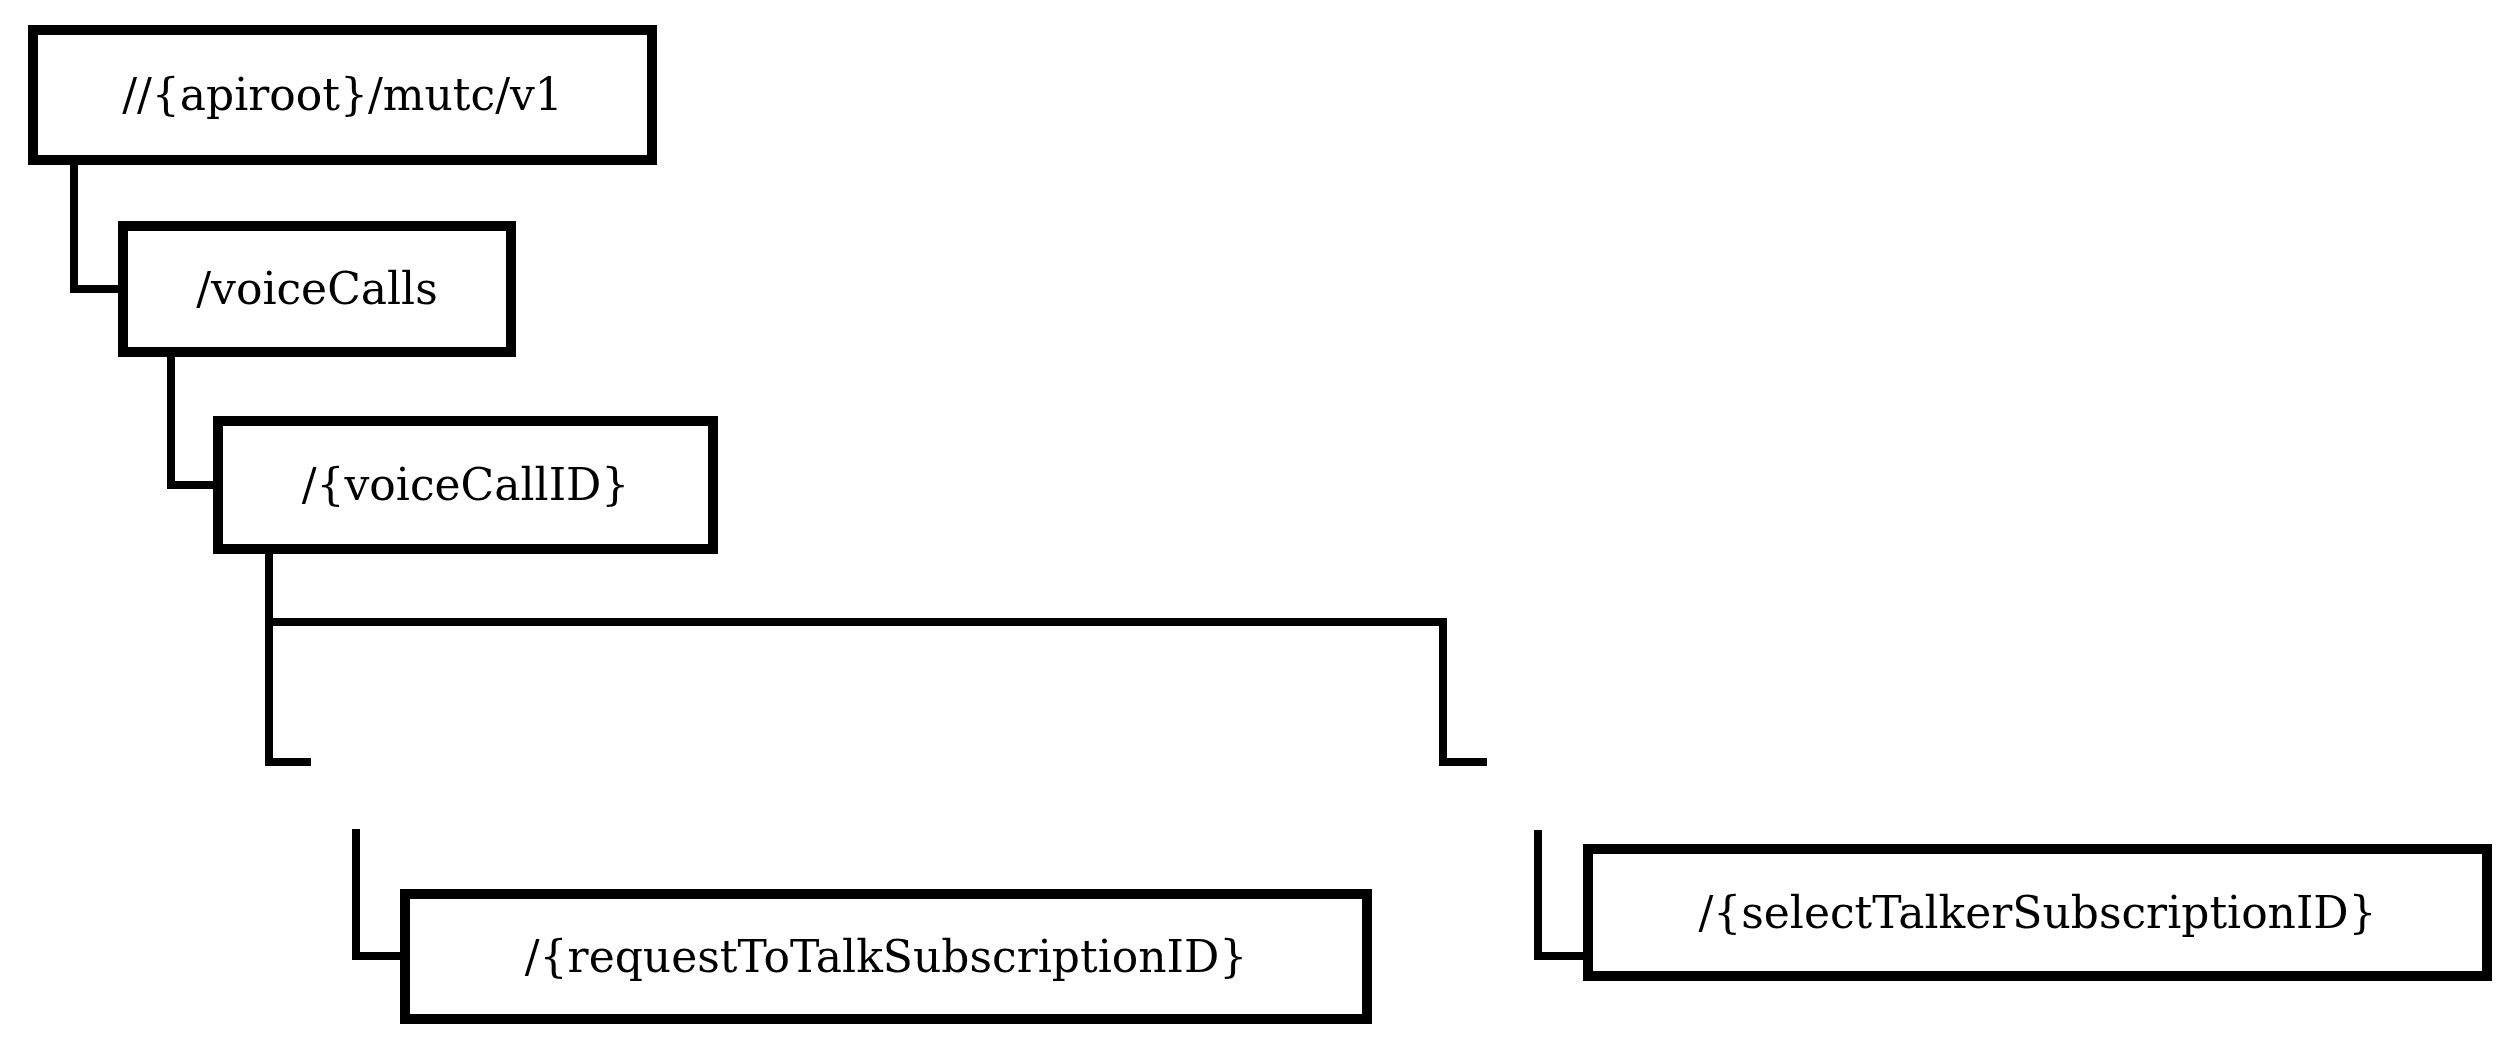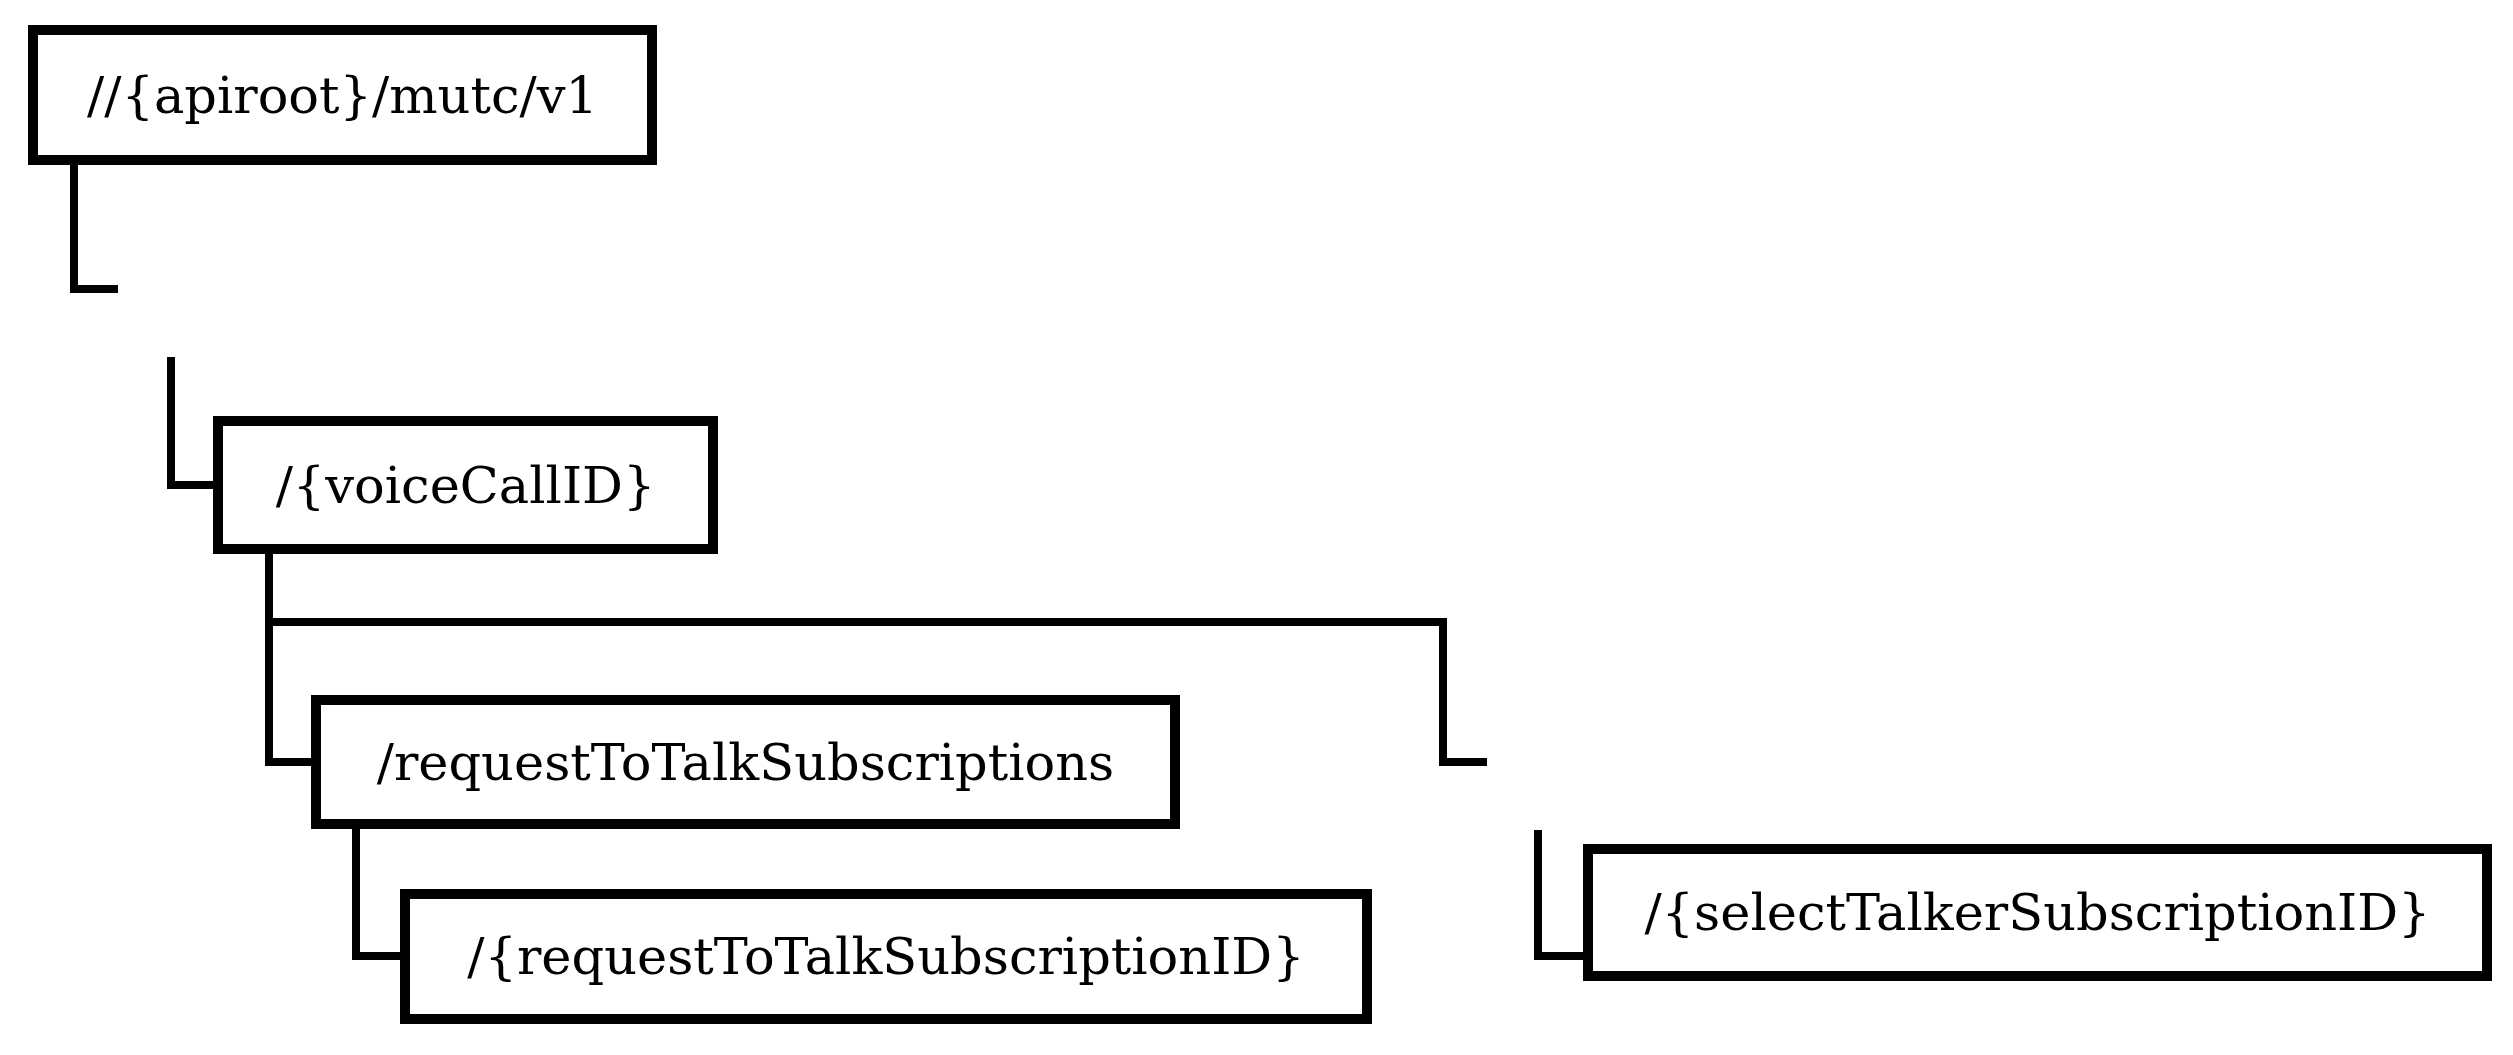--- a/index.html
+++ b/index.html
@@ -13,21 +13,21 @@
   }
   .node {
     position: absolute;
     box-sizing: border-box;
     background: #ffffff;
     border: 10px solid #000000;
     color: #000000;
     display: flex;
     align-items: center;
     justify-content: center;
-    font-size: 51px;
+    font-size: 44px;
     white-space: nowrap;
     line-height: 1;
   }
   .seg { position: absolute; background: #000000; }
 
   
   .n-root        { left:   28px; top:  25px; width: 629px; height: 140px; }
   .n-voicecalls  { left:  118px; top: 221px; width: 398px; height: 136px; }
   .n-voicecallid { left:  213px; top: 416px; width: 505px; height: 138px; }
   .n-reqsubs     { left:  311px; top: 695px; width: 869px; height: 134px; }
@@ -71,28 +71,28 @@
   <div class="seg s5a"></div>
   <div class="seg s5b"></div>
 
   <div class="seg s6a"></div>
   <div class="seg s6b"></div>
 
   <div class="node n-root">
     <span>//{apiroot}/mutc/v1</span>
   </div>
 
+  <div class="node n-voicecalls">
+    <span>/voiceCalls</span>
+  </div>
 
   <div class="node n-voicecallid">
     <span>/{voiceCallID}</span>
   </div>
 
-  <div class="node n-reqsubs">
-    <span>/requestToTalkSubscriptions</span>
-  </div>
 
   <div class="node n-reqsubid">
     <span>/{requestToTalkSubscriptionID}</span>
   </div>
 
 
   <div class="node n-selsubid">
     <span>/{selectTalkerSubscriptionID}</span>
   </div>
 

